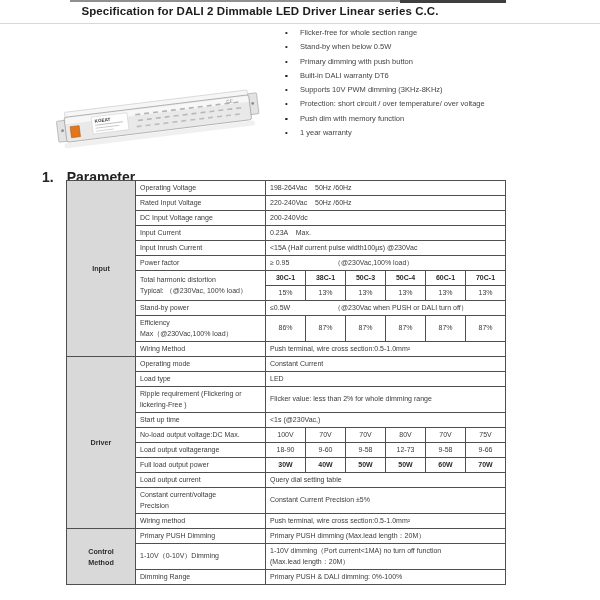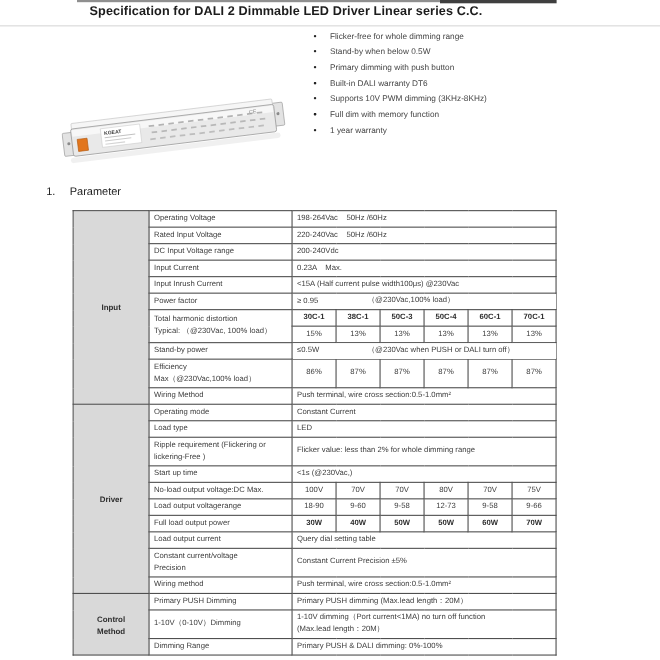--- a/index.html
+++ b/index.html
@@ -20,26 +20,26 @@
   .features li{
     position:relative;padding-left:17px;font-size:7.5px;color:#454545;
     line-height:14.3px;white-space:nowrap;
   }
   .features .bullet{position:absolute;left:2px;top:0;font-size:8px;color:#222;}
 
   
   .product{position:absolute;left:56px;top:72px;width:204px;height:92px;}
 
   
-  .heading{position:absolute;left:42px;top:169px;font-size:10px;font-weight:normal;color:#222;}
+  .heading{position:absolute;left:42px;top:169px;font-size:14px;font-weight:bold;color:#222;}
   .heading .htext{margin-left:13px;}
 
   
   .spec{
-    position:absolute;left:66px;top:191px;width:439px;
+    position:absolute;left:66px;top:180px;width:439px;
     border-collapse:collapse;table-layout:fixed;
     font-size:7px;color:#3b3b3b;
   }
   .spec td{
     border:1px solid #4f4f4f;padding:0 4px;height:14px;line-height:10.5px;
     overflow:hidden;vertical-align:middle;background:#fff;
   }
   .spec td.cat{
     background:#d9d9d9;font-weight:bold;text-align:center;font-size:7.2px;color:#2e2e2e;
     line-height:11px;
@@ -87,29 +87,29 @@
       <line x1="80" y1="40" x2="186" y2="40" stroke="#b3b3b3" stroke-width="1.6" stroke-dasharray="5 4"></line>
       <line x1="82" y1="46" x2="186" y2="46" stroke="#b8b8b8" stroke-width="1.6" stroke-dasharray="5 4"></line>
       <line x1="80" y1="52" x2="184" y2="52" stroke="#bdbdbd" stroke-width="1.6" stroke-dasharray="5 4"></line>
 
       <text x="172" y="40" font-size="5" fill="#8f8f8f">CE</text>
     </g>
   </svg>
 </div>
 
 <ul class="features">
-    <li><span class="bullet">•</span><span>Flicker-free for whole dimming range</span></li>
+    <li><span class="bullet">•</span><span>Flicker-free for whole section range</span></li>
     <li><span class="bullet">•</span><span>Stand-by when below 0.5W</span></li>
     <li><span class="bullet">•</span><span>Primary dimming with push button</span></li>
     <li><span class="bullet">•</span></li>
     <li><span class="bullet">•</span><span>Built-in DALI warranty DT6</span></li>
     <li><span class="bullet">•</span><span>Supports 10V PWM dimming (3KHz-8KHz)</span></li>
+    <li><span class="bullet">•</span><span>Protection: short circuit / over temperature/ over voltage</span></li>
     <li><span class="bullet">•</span></li>
-    <li><span class="bullet">•</span></li>
-    <li><span class="bullet">•</span><span>Full dim with memory function</span></li>
+    <li><span class="bullet">•</span><span>Push dim with memory function</span></li>
     <li><span class="bullet">•</span><span>1 year warranty</span></li>
   </ul>
 
 <div class="heading">
   <span>1.</span><span class="htext">Parameter</span>
 </div>
 
 <table class="spec">
   <colgroup>
     <col style="width:69px">

